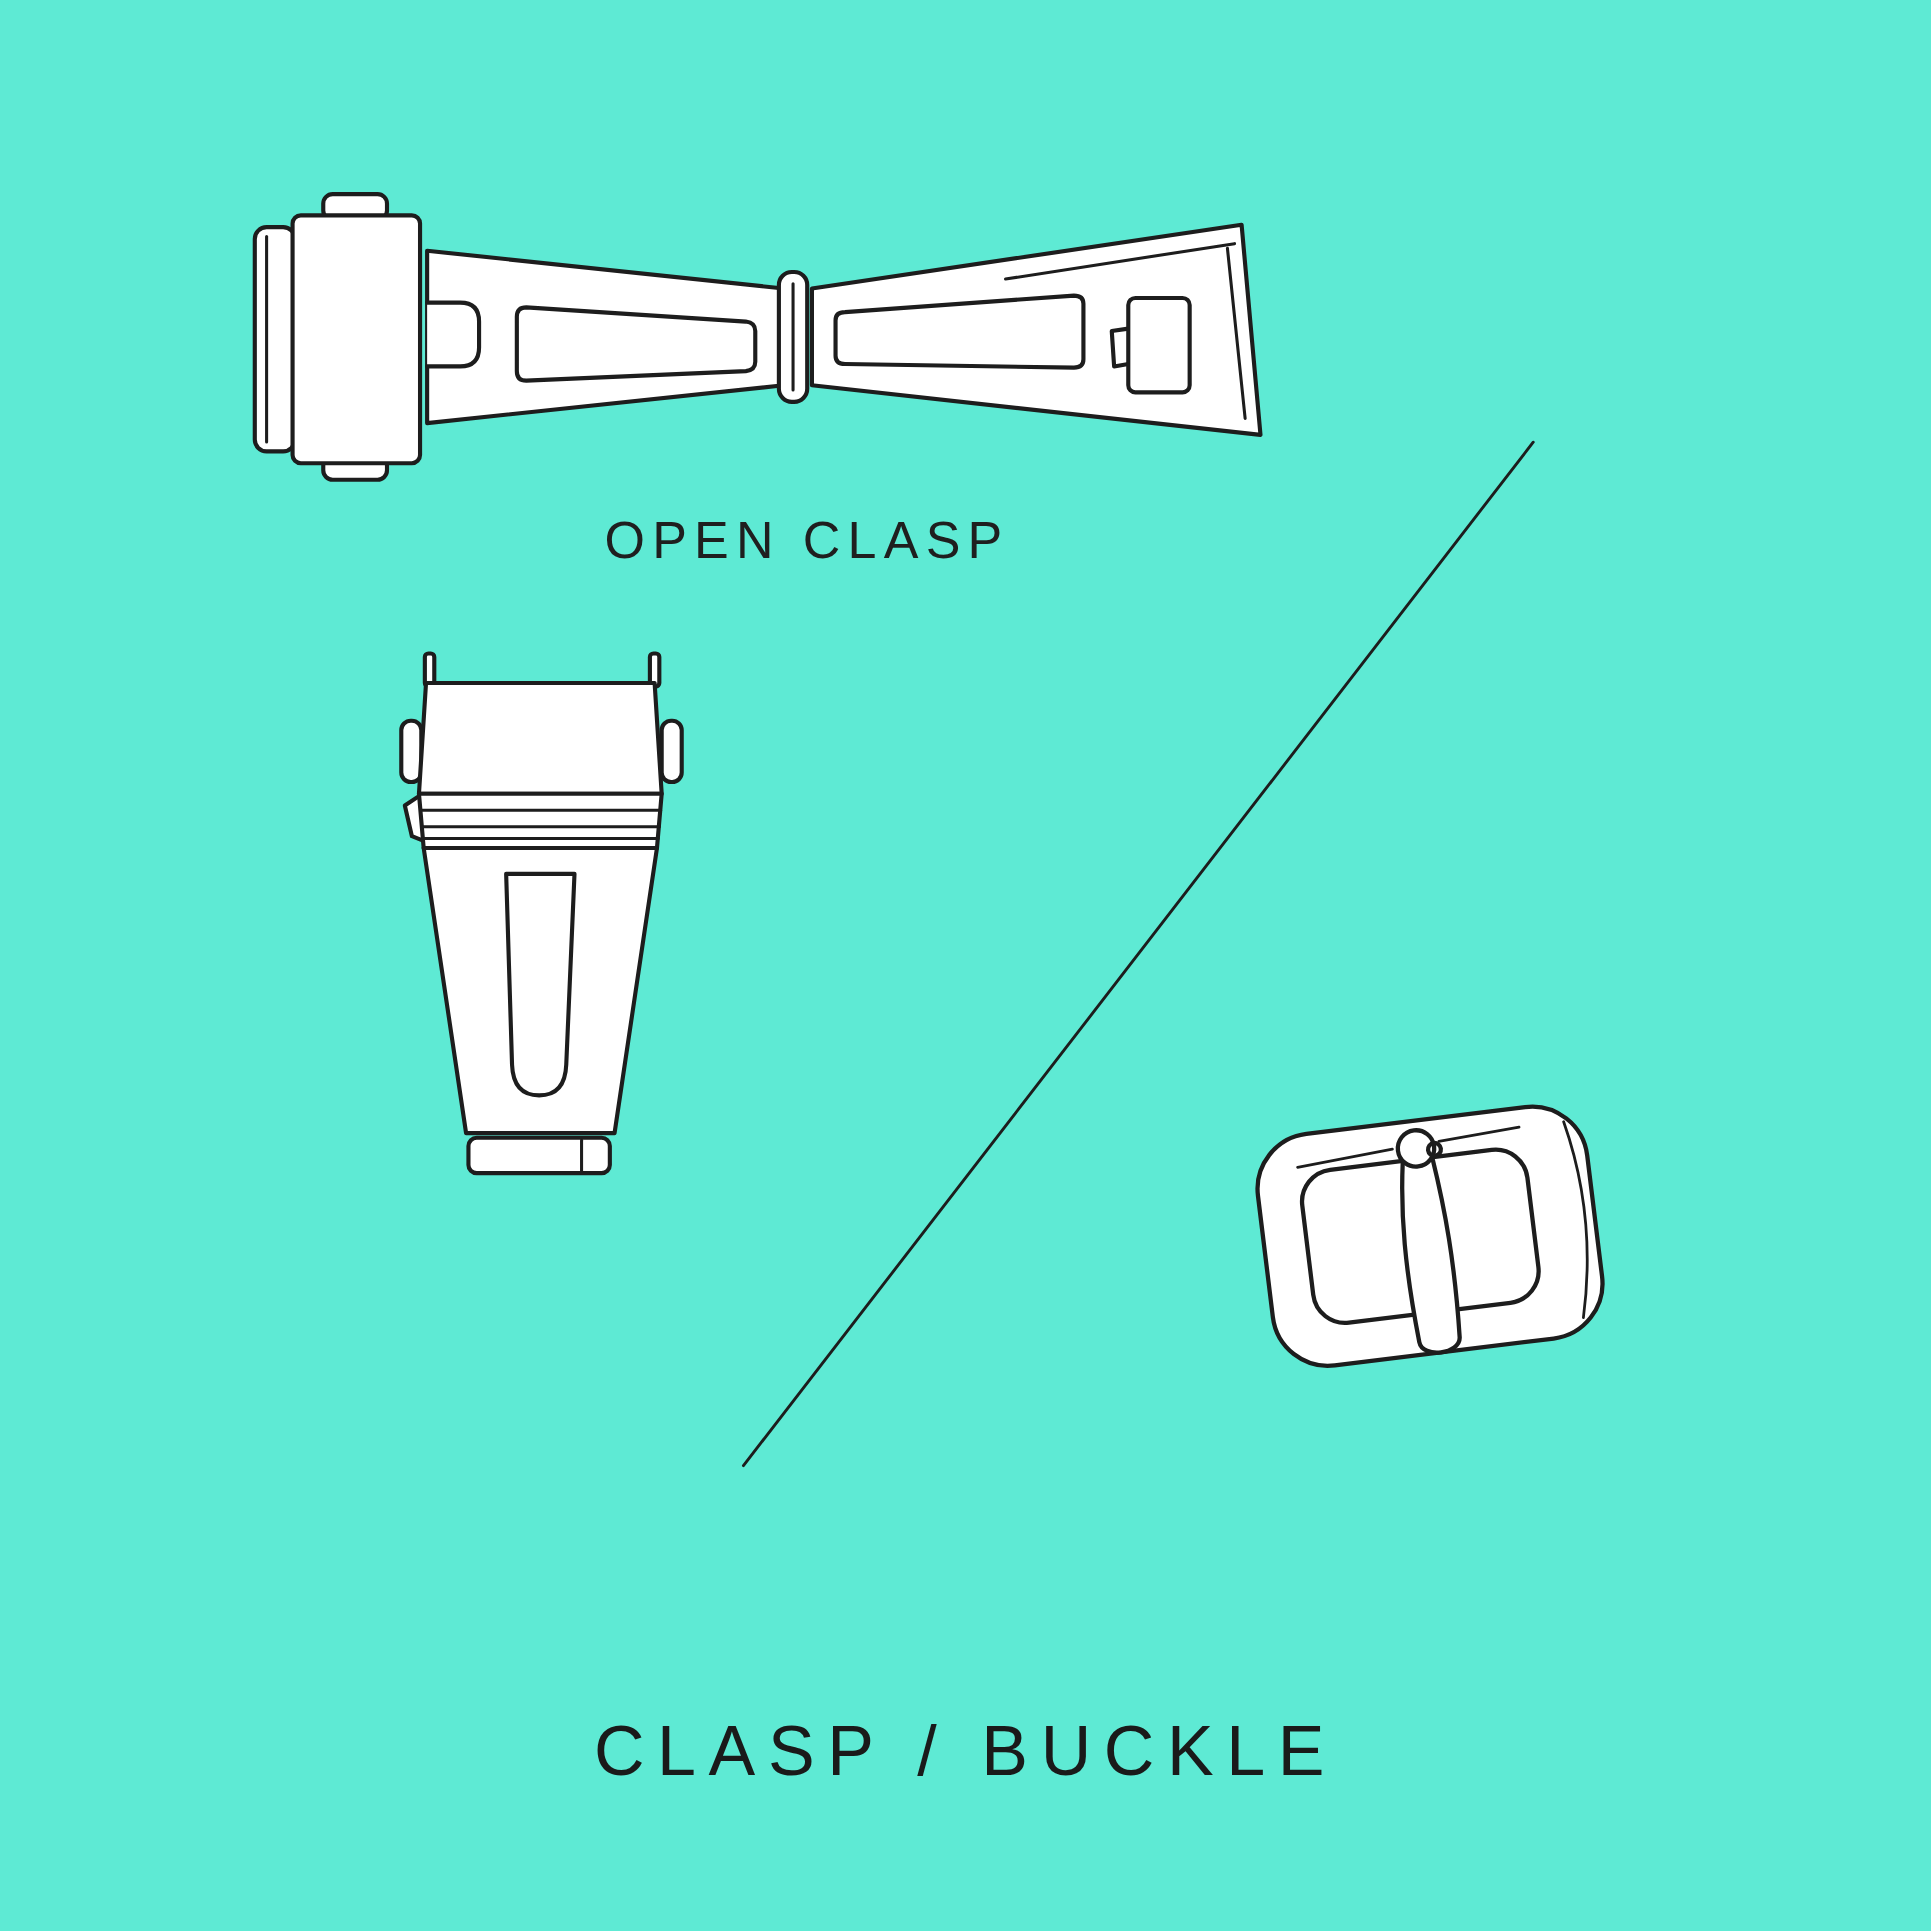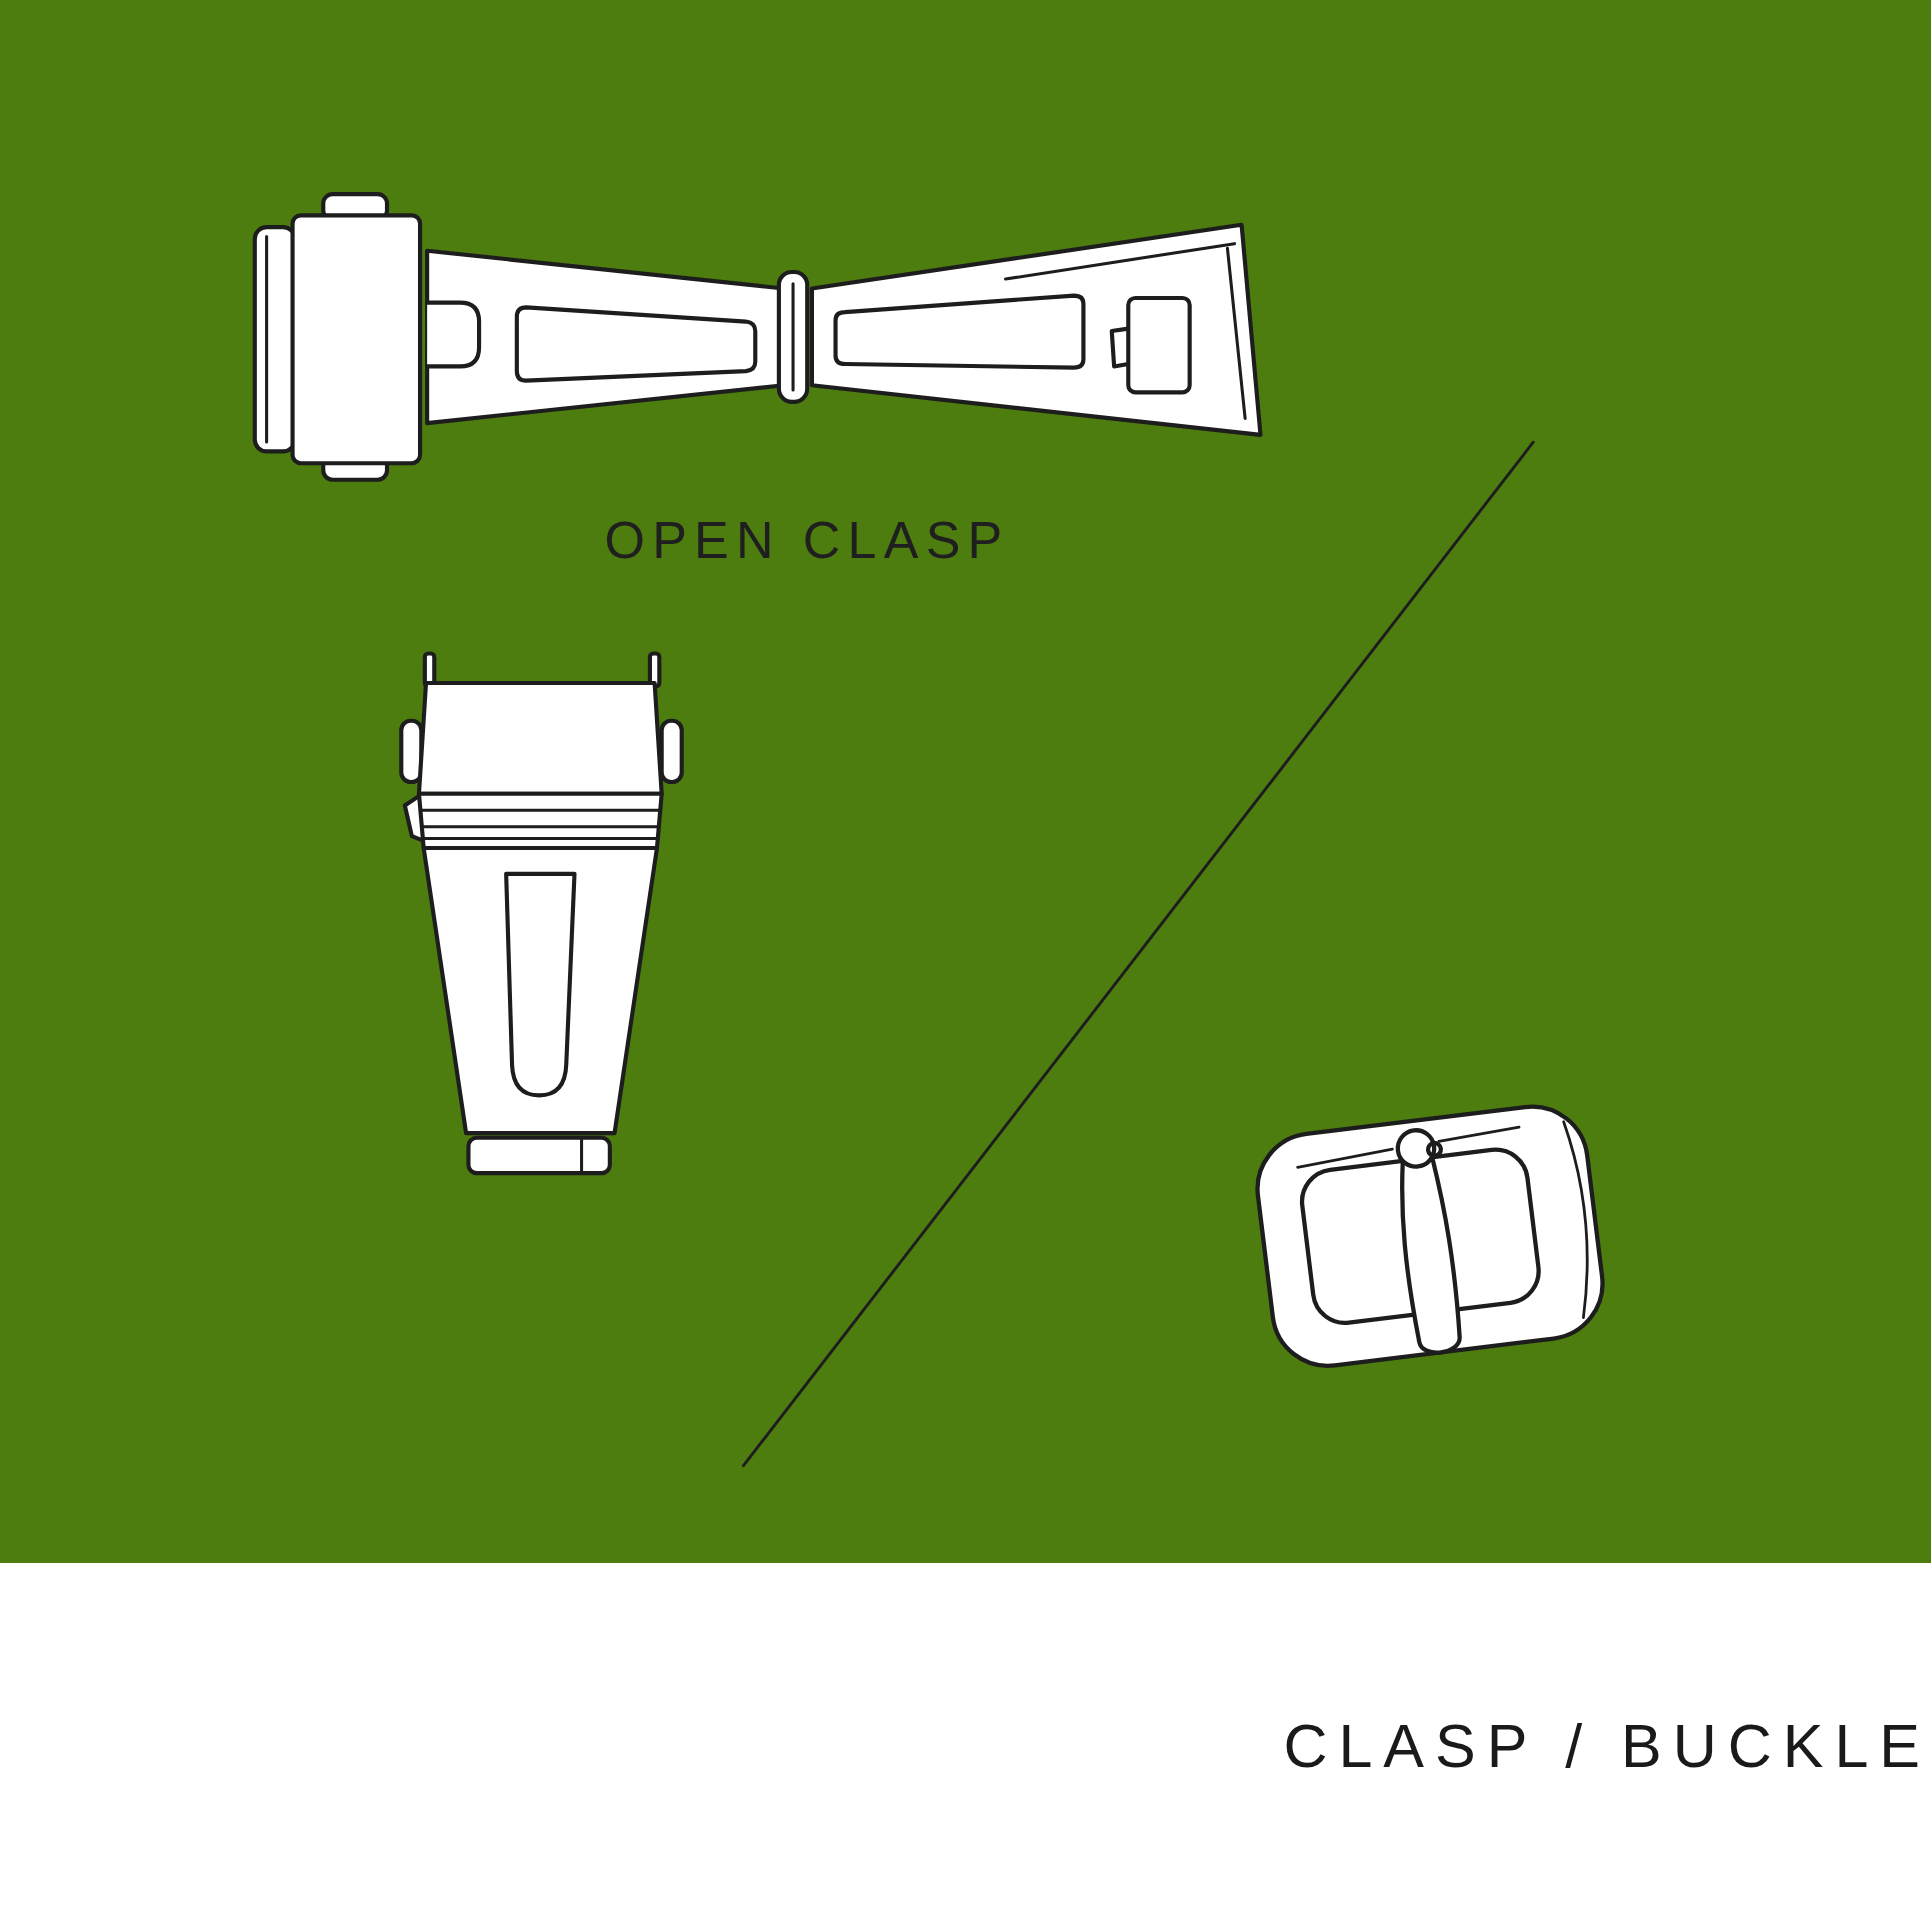--- a/index.html
+++ b/index.html
@@ -8,42 +8,42 @@
     width: 1931px;
     height: 1931px;
     position: relative;
     font-family: "Liberation Sans", sans-serif;
     color: #1d1d1d;
     overflow: hidden;
   }
   .canvas {
     position: absolute;
     left: 0; top: 0;
-    width: 1931px; height: 1563px;
-    background: #4d7c0f;
+    width: 1931px; height: 1931px;
+    background: #5eead4;
     text-decoration: underline;
   }
   .illus { position: absolute; }
   .illus svg { display: block; width: 100%; height: 100%; }
   .caption {
     position: absolute;
     text-align: center;
     font-size: 52px;
     font-weight: 400;
     letter-spacing: 0.14em;
     color: #1f1f1f;
     white-space: nowrap;
   }
   .main-title {
     position: absolute;
     left: 0;
     width: 1931px;
     top: 1711px;
-    text-align: right;
-    font-size: 61px;
+    text-align: center;
+    font-size: 70px;
     font-weight: 400;
     letter-spacing: 0.18em;
     color: #1a1a1a;
     white-space: nowrap;
   }
   .divider-svg {
     position: absolute;
     left: 0; top: 0;
     width: 1931px; height: 1931px;
     pointer-events: none;

